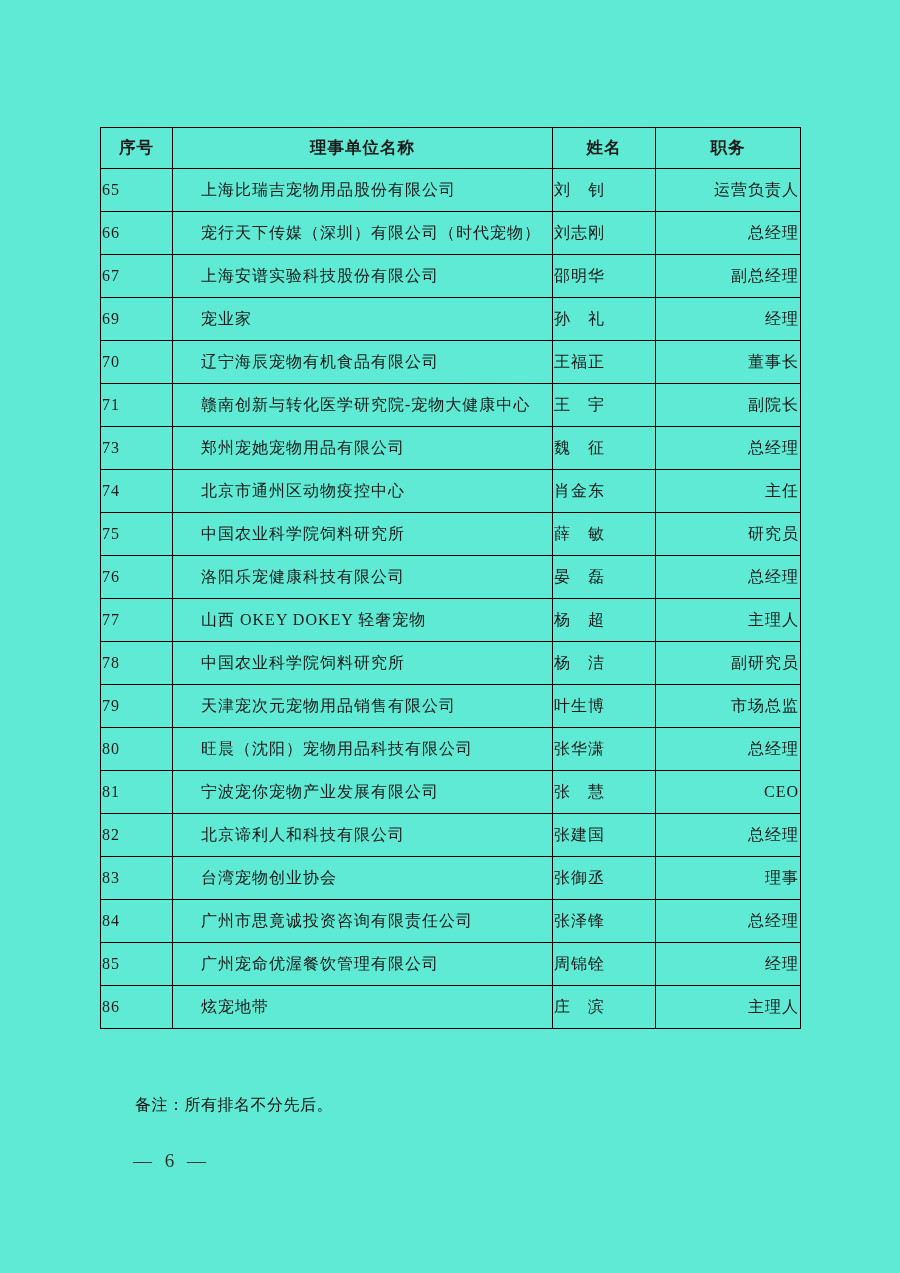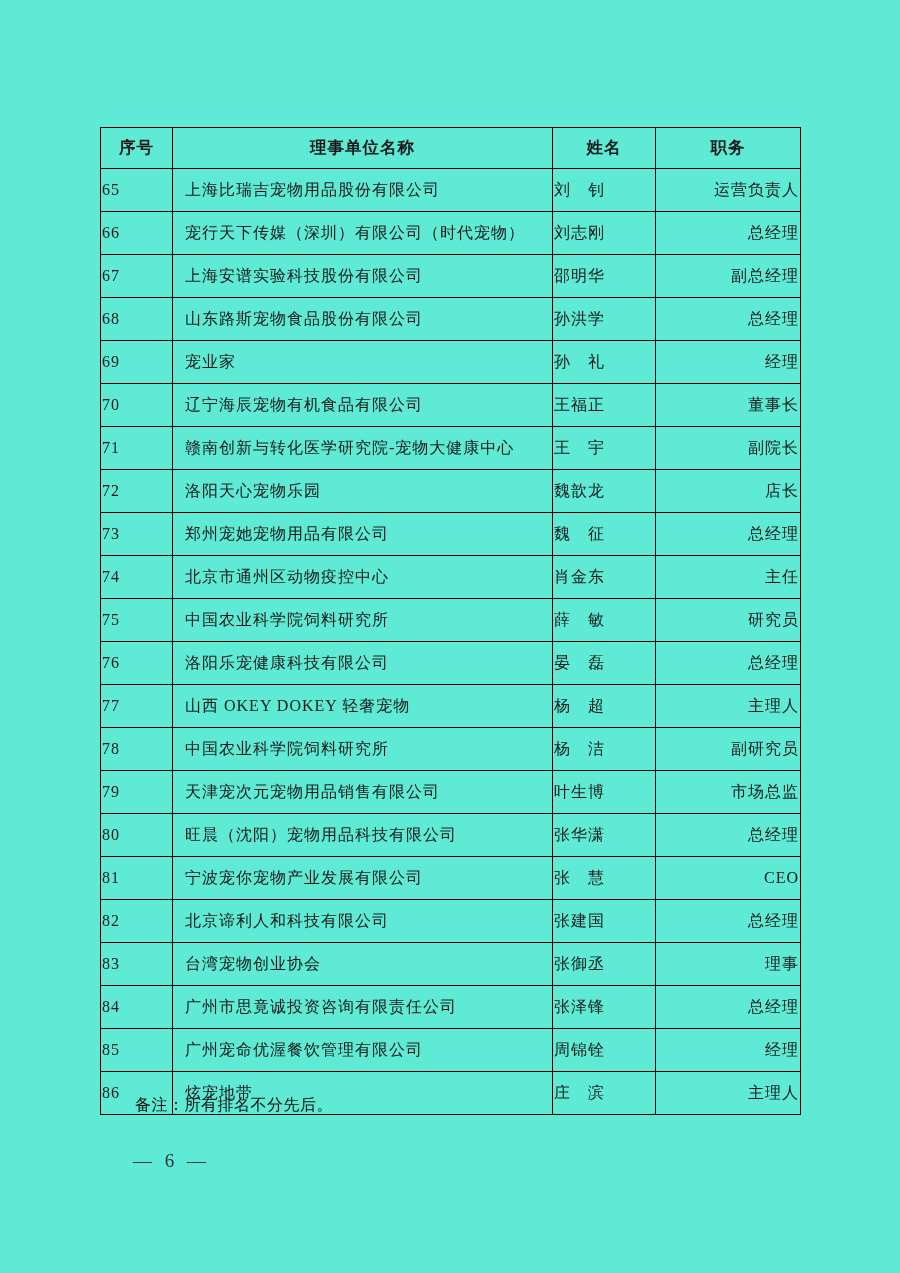--- a/index.html
+++ b/index.html
@@ -46,21 +46,21 @@
     height: 40px;
     font-weight: normal;
   }
   col.c-no      { width: 72px; }
   col.c-company { width: 380px; }
   col.c-name    { width: 103px; }
   col.c-title   { width: 145px; }
   td.cell-no    { }
   td.cell-company {
     text-align: left;
-    padding-left: 12px;
+    padding-left: 28px;
   }
   td.cell-name  { text-align: left; }
   td.cell-title { text-align: right; }
   .note {
     position: absolute;
     left: 135px;
     top: 1095px;
     font-size: 16px;
     font-weight: normal;
     letter-spacing: 0.5px;
@@ -109,50 +109,38 @@
       <td class="cell-name">刘志刚</td>
       <td class="cell-title">总经理</td>
     </tr>
           <tr>
       <td class="cell-no">67</td>
       <td class="cell-company">上海安谱实验科技股份有限公司</td>
       <td class="cell-name">邵明华</td>
       <td class="cell-title">副总经理</td>
     </tr>
           <tr>
-      <td class="cell-no">68</td>
-      <td class="cell-company">山东路斯宠物食品股份有限公司</td>
-      <td class="cell-name">孙洪学</td>
-      <td class="cell-title">总经理</td>
-    </tr>
-          <tr>
       <td class="cell-no">69</td>
       <td class="cell-company">宠业家</td>
       <td class="cell-name">孙　礼</td>
       <td class="cell-title">经理</td>
     </tr>
           <tr>
       <td class="cell-no">70</td>
       <td class="cell-company">辽宁海辰宠物有机食品有限公司</td>
       <td class="cell-name">王福正</td>
       <td class="cell-title">董事长</td>
     </tr>
           <tr>
       <td class="cell-no">71</td>
       <td class="cell-company">赣南创新与转化医学研究院-宠物大健康中心</td>
       <td class="cell-name">王　宇</td>
       <td class="cell-title">副院长</td>
     </tr>
           <tr>
-      <td class="cell-no">72</td>
-      <td class="cell-company">洛阳天心宠物乐园</td>
-      <td class="cell-name">魏歆龙</td>
-      <td class="cell-title">店长</td>
-    </tr>
-          <tr>
       <td class="cell-no">73</td>
       <td class="cell-company">郑州宠她宠物用品有限公司</td>
       <td class="cell-name">魏　征</td>
       <td class="cell-title">总经理</td>
     </tr>
           <tr>
       <td class="cell-no">74</td>
       <td class="cell-company">北京市通州区动物疫控中心</td>
       <td class="cell-name">肖金东</td>
       <td class="cell-title">主任</td>

